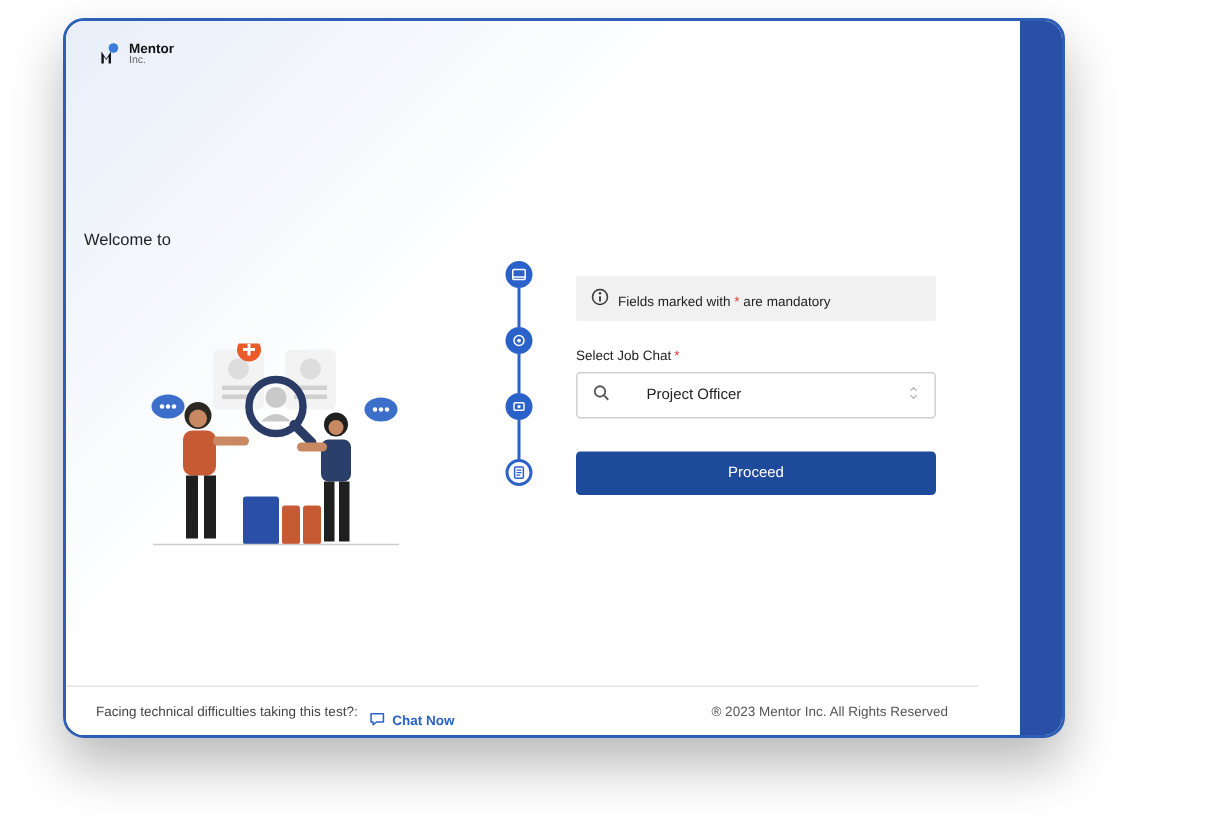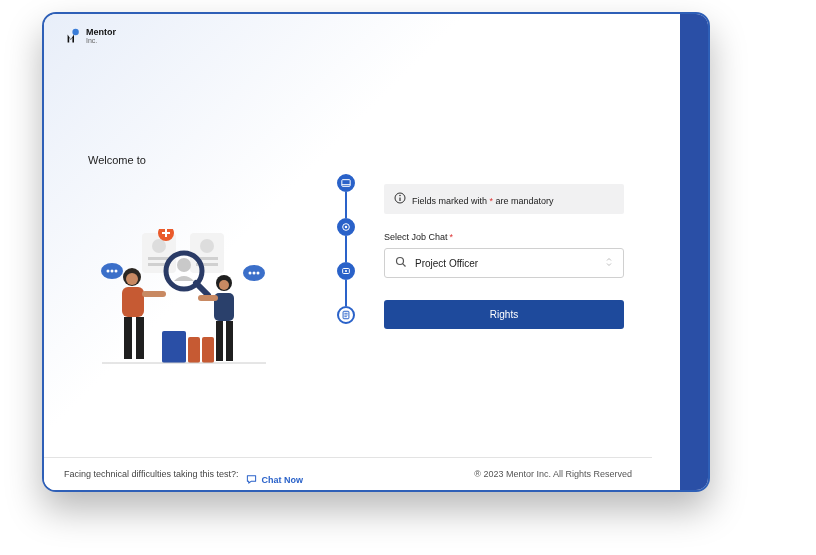--- a/index.html
+++ b/index.html
@@ -41,21 +41,21 @@
       width: 16px; height: 16px;
       display: inline-block;
     }
     .logo-mark svg { width: 100%; height: 100%; }
     .logo-text { font-size: 9px; font-weight: 700; color: #111; line-height: 1; }
     .logo-sub { font-size: 7px; font-weight: 400; color: #666; line-height: 1; }
     .logo-stack { display: flex; flex-direction: column; }
 
     .left-col {
       position: absolute;
-      left: 44px;
+      left: 12px;
       top: 140px;
       width: 250px;
     }
     .welcome { font-size: 11px; color: #222; margin-bottom: 6px; }
     .title { font-size: 20px; font-weight: 700; color: #111; line-height: 1.2; }
 
     .illus {
       position: absolute;
       left: 50px;
       top: 215px;
@@ -108,21 +108,21 @@
     .field-label { font-size: 9px; color: #222; margin-top: 18px; display: flex; gap: 2px; }
     .field-label .ast { color: #d33; }
 
     .select-box {
       margin-top: 6px;
       border: 1px solid #d0d0d0;
       border-radius: 3px;
       padding: 7px 10px;
       display: flex;
       align-items: center;
-      gap: 8px;
+      gap: 24px;
       font-size: 10px;
       color: #222;
       background: #fff;
       position: relative;
     }
     .select-box svg { width: 12px; height: 12px; flex-shrink: 0; }
     .select-chevron { margin-left: auto; }
     .select-chevron svg { width: 8px; height: 10px; opacity: 0.4; }
 
     .proceed-btn {
@@ -299,21 +299,21 @@
             </svg>
         </span>
         <span>Project Officer</span>
         <span class="select-chevron">
           <svg viewBox="0 0 8 10">
               <path d="M2 3.5 L4 1.5 L6 3.5 M2 6.5 L4 8.5 L6 6.5" fill="none" stroke="#555" stroke-width="1"></path>
             </svg>
         </span>
       </div>
 
-      <button class="proceed-btn">Rights</button>
+      <button class="proceed-btn">Proceed</button>
     </div>
 
     <div class="footer">
       <span>Facing technical difficulties taking this test?:</span>
       <a class="chat-link">
         <span>
           <svg viewBox="0 0 12 12">
               <path d="M1.5 2 h9 v6 h-5 l-2.5 2 v-2 h-1.5 z" fill="none" stroke="#2a62c9" stroke-width="1.1" stroke-linejoin="round"></path>
             </svg>
         </span>

